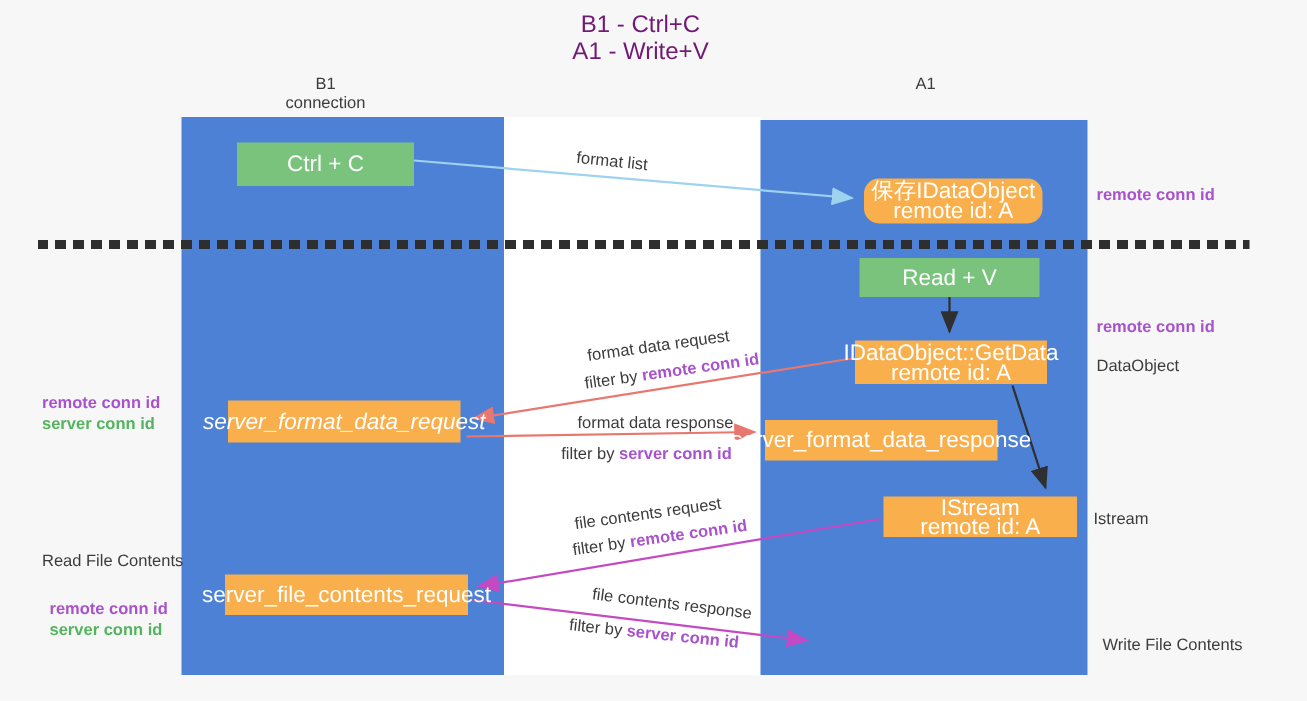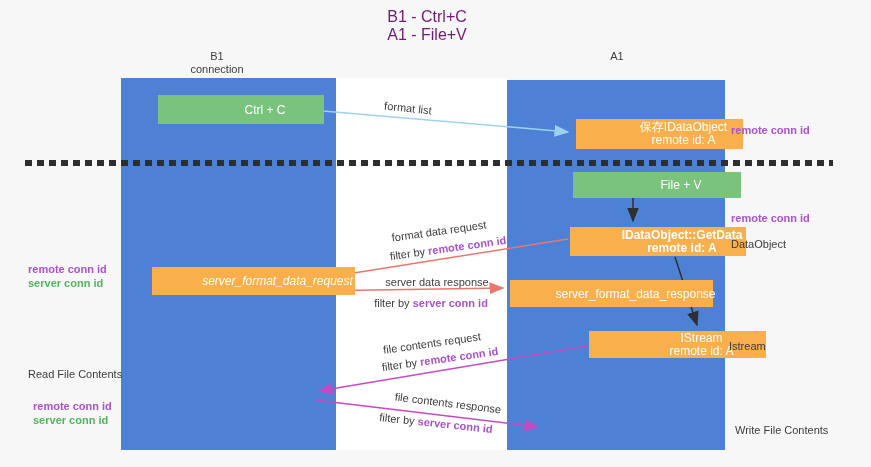--- a/index.html
+++ b/index.html
@@ -10,21 +10,21 @@
   .col-left{left:121px;top:78px;width:215px;height:372px;}
   .col-right{left:507px;top:80px;width:218px;height:370px;}
   .title{position:absolute;left:327px;top:8px;width:200px;text-align:center;
          font-size:16px;line-height:18px;color:#701a75;}
   .col-header{position:absolute;text-align:center;font-size:11px;line-height:13px;color:#3c3c3c;}
   .hdr-left{left:147px;top:50px;width:140px;}
   .hdr-right{left:547px;top:50px;width:140px;text-align:center;}
   .dashed-line{position:absolute;left:25px;top:160px;width:808px;height:6px;
     background:repeating-linear-gradient(90deg,#2e2e2e 0 7px,transparent 7px 12px);}
   .box{position:absolute;display:flex;align-items:center;justify-content:center;
-       color:#ffffff;font-size:12px;text-align:center;padding-left:48px;}
+       color:#ffffff;font-size:15px;text-align:center;}
   .box.green{background:#79c37d;}
   .box.orange{background:#f9af4b;}
   .box .l2{line-height:13px;}
   .flow-label{position:absolute;white-space:nowrap;font-size:11px;color:#3c3c3c;
        transform:translate(-50%,-50%);}
   .flow-label b.purple{color:#a953cb;}
   .side-label{position:absolute;white-space:nowrap;font-size:11px;color:#3c3c3c;}
   .side-label.bold-purple{color:#a953cb;font-weight:bold;}
   .side-label.bold-green{color:#53b45e;font-weight:bold;}
   svg.arrows{position:absolute;left:0;top:0;pointer-events:none;}
@@ -34,21 +34,21 @@
 
 <div class="stage">
 
   <div class="white-strip"></div>
 
   <div class="col col-left"></div>
   <div class="col col-right"></div>
 
   <div class="title">
     <div>B1 - Ctrl+C</div>
-    <div>A1 - File+V</div>
+    <div>A1 - Write+V</div>
   </div>
 
   <div class="col-header hdr-left">
     <div>B1</div>
     <div>connection</div>
   </div>
   <div class="col-header hdr-right">
     <div>A1</div>
   </div>
 
@@ -73,55 +73,56 @@
     <line x1="633" y1="198" x2="633" y2="221" stroke="#2f2f2f" stroke-width="1.5" marker-end="url(#ah-black)"></line>
     <line x1="675" y1="257" x2="697" y2="325" stroke="#2f2f2f" stroke-width="1.5" marker-end="url(#ah-black)"></line>
     <line x1="568" y1="239" x2="316" y2="279" stroke="#e8776f" stroke-width="1.5" marker-end="url(#ah-salmon)"></line>
     <line x1="311" y1="291" x2="503" y2="288" stroke="#e8776f" stroke-width="1.5" marker-end="url(#ah-salmon)"></line>
     <line x1="587" y1="346" x2="319" y2="391" stroke="#c44ac4" stroke-width="1.5" marker-end="url(#ah-magenta)"></line>
     <line x1="315" y1="400" x2="538" y2="427" stroke="#c44ac4" stroke-width="1.5" marker-end="url(#ah-magenta)"></line>
   </svg>
 
   <div class="box green" style="left:158px;top:95px;width:118px;height:29px;">Ctrl + C</div>
 
-  <div class="box orange" style="left:576px;top:119px;width:119px;height:30px;">
+  <div class="box orange" style="left:576px;top:119px;width:119px;height:30px;border-radius:10px;">
     <div>
       <div class="l2">保存IDataObject</div>
       <div class="l2">remote id: A</div>
     </div>
   </div>
 
-  <div class="box green" style="left:573px;top:172px;width:120px;height:26px;">File + V</div>
+  <div class="box green" style="left:573px;top:172px;width:120px;height:26px;">Read + V</div>
 
-  <div class="box orange" style="left:570px;top:227px;width:128px;height:29px;font-weight:bold;">
+  <div class="box orange" style="left:570px;top:227px;width:128px;height:29px;">
     <div>
       <div class="l2">IDataObject::GetData</div>
       <div class="l2">remote id: A</div>
     </div>
   </div>
 
   <div class="box orange" style="left:152px;top:267px;width:155px;height:28px;font-style:italic;">server_format_data_request</div>
 
   <div class="box orange" style="left:510px;top:280px;width:155px;height:27px;">server_format_data_response</div>
 
   <div class="box orange" style="left:589px;top:331px;width:129px;height:27px;">
     <div>
       <div class="l2">IStream</div>
       <div class="l2">remote id: A</div>
     </div>
   </div>
 
+  <div class="box orange" style="left:150px;top:383px;width:162px;height:27px;">server_file_contents_request</div>
 
 
   <div class="flow-label" style="left:408px;top:108px;transform:translate(-50%,-50%) rotate(6deg);">format list</div>
 
   <div class="flow-label" style="left:439px;top:231px;transform:translate(-50%,-50%) rotate(-8deg);">format data request</div>
   <div class="flow-label" style="left:448px;top:248px;transform:translate(-50%,-50%) rotate(-8deg);"><span>filter by </span><b class="purple">remote conn id</b></div>
 
-  <div class="flow-label" style="left:437px;top:282px;">server data response</div>
+  <div class="flow-label" style="left:437px;top:282px;">format data response</div>
   <div class="flow-label" style="left:431px;top:303px;"><span>filter by </span><b class="purple">server conn id</b></div>
 
   <div class="flow-label" style="left:432px;top:343px;transform:translate(-50%,-50%) rotate(-8deg);">file contents request</div>
   <div class="flow-label" style="left:440px;top:359px;transform:translate(-50%,-50%) rotate(-8deg);"><span>filter by </span><b class="purple">remote conn id</b></div>
 
   <div class="flow-label" style="left:448px;top:403px;transform:translate(-50%,-50%) rotate(7deg);">file contents response</div>
   <div class="flow-label" style="left:436px;top:423px;transform:translate(-50%,-50%) rotate(6deg);"><span>filter by </span><b class="purple">server conn id</b></div>
 
   <div class="side-label bold-purple" style="left:28px;top:263px;">remote conn id</div>
   <div class="side-label bold-green" style="left:28px;top:277px;">server conn id</div>

